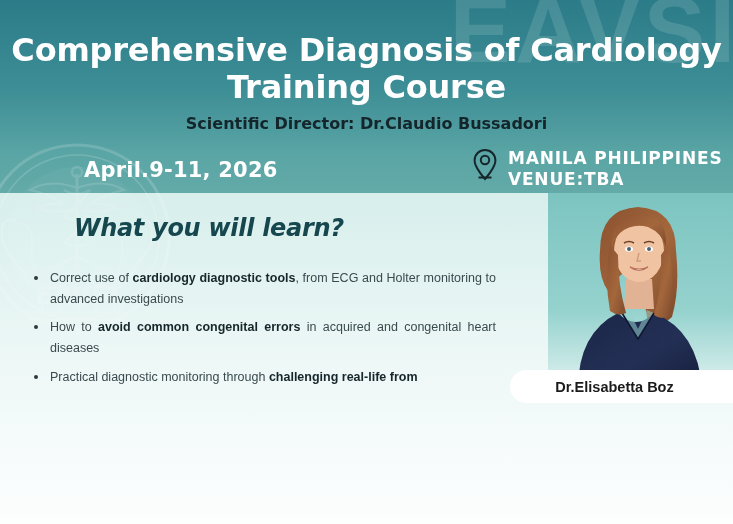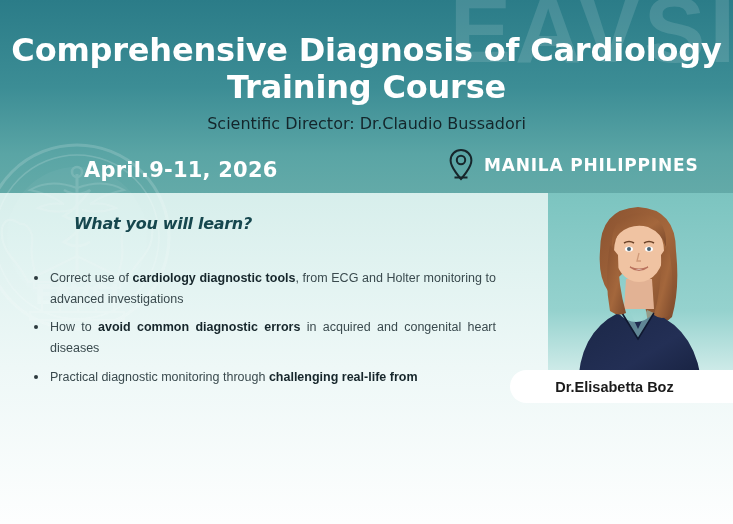--- a/index.html
+++ b/index.html
@@ -49,21 +49,21 @@
     letter-spacing: -0.2px;
     font-family: "DejaVu Sans", sans-serif;
   }
   .subtitle {
     position: absolute;
     left: 0; top: 114px;
     width: 733px;
     text-align: center;
     color: #14262b;
     font-size: 16px;
-    font-weight: normal;
+    font-weight: bold;
     font-family: "DejaVu Sans", sans-serif;
   }
 
   
   .crest {
     position: absolute;
     left: -28px;
     top: 132px;
     width: 210px;
     height: 210px;
@@ -78,42 +78,42 @@
     top: 158px;
     color: #ffffff;
     font-size: 21px;
     font-weight: bold;
     font-family: "DejaVu Sans", sans-serif;
     letter-spacing: 0.2px;
     margin-left: 16px;
   }
   .venue-wrap {
     position: absolute;
-    left: 448px;
+    left: 472px;
     top: 148px;
     display: flex;
-    align-items: center;
+    align-items: flex-start;
     gap: 10px;
   }
   .pin-icon { width: 26px; height: 34px; flex: none; }
   .venue-text {
     color: #ffffff;
     font-size: 17px;
     font-weight: bold;
     line-height: 1.22;
     letter-spacing: 0.8px;
     font-family: "DejaVu Sans", sans-serif;
   }
 
   
   .learn-heading {
     position: absolute;
     left: 74px;
     top: 214px;
-    font-size: 16px;
+    font-size: 24px;
     font-weight: bold;
     font-style: italic;
     color: #16474e;
     font-family: "DejaVu Sans", sans-serif;
     letter-spacing: -0.3px;
   }
   .bullets {
     position: absolute;
     left: 12px;
     top: 252px;
@@ -213,28 +213,29 @@
   <div class="date">April.9-11, 2026</div>
 
   <div class="venue-wrap">
     <svg class="pin-icon" viewBox="0 0 26 34">
       <path d="M13 2 C7.2 2 2.6 6.6 2.6 12.4 C2.6 19.6 13 31 13 31 C13 31 23.4 19.6 23.4 12.4 C23.4 6.6 18.8 2 13 2 Z" fill="none" stroke="#16262b" stroke-width="2"></path>
       <circle cx="13" cy="12" r="4.2" fill="none" stroke="#16262b" stroke-width="2"></circle>
       <path d="M6.5 29.5 L19.5 29.5" stroke="#16262b" stroke-width="2"></path>
     </svg>
     <div class="venue-text">
       <div>MANILA PHILIPPINES</div>
+      <div>VENUE:TBA</div>
     </div>
   </div>
 
   <div class="learn-heading">What you will learn?</div>
 
   <ul class="bullets" id="bullet-list">
       <li><span>Correct use of </span><b>cardiology diagnostic tools</b><span>, from ECG and Holter monitoring to advanced investigations</span></li>
-      <li><span>How to </span><b>avoid common diagnostic errors</b><span> in acquired and congenital heart diseases</span></li>
+      <li><span>How to </span><b>avoid common congenital errors</b><span> in acquired and congenital heart diseases</span></li>
       <li><span>Practical diagnostic monitoring through </span><b>challenging real-life from</b></li>
     </ul>
 
   <div class="photo-panel">
     <svg class="photo-svg" viewBox="0 0 185 196">
       <defs>
         <linearGradient id="bgGrad" x1="0" y1="0" x2="0" y2="1">
           <stop offset="0%" stop-color="#7cc4c0"></stop>
           <stop offset="60%" stop-color="#95d2ce"></stop>
           <stop offset="100%" stop-color="#dff2f0"></stop>

